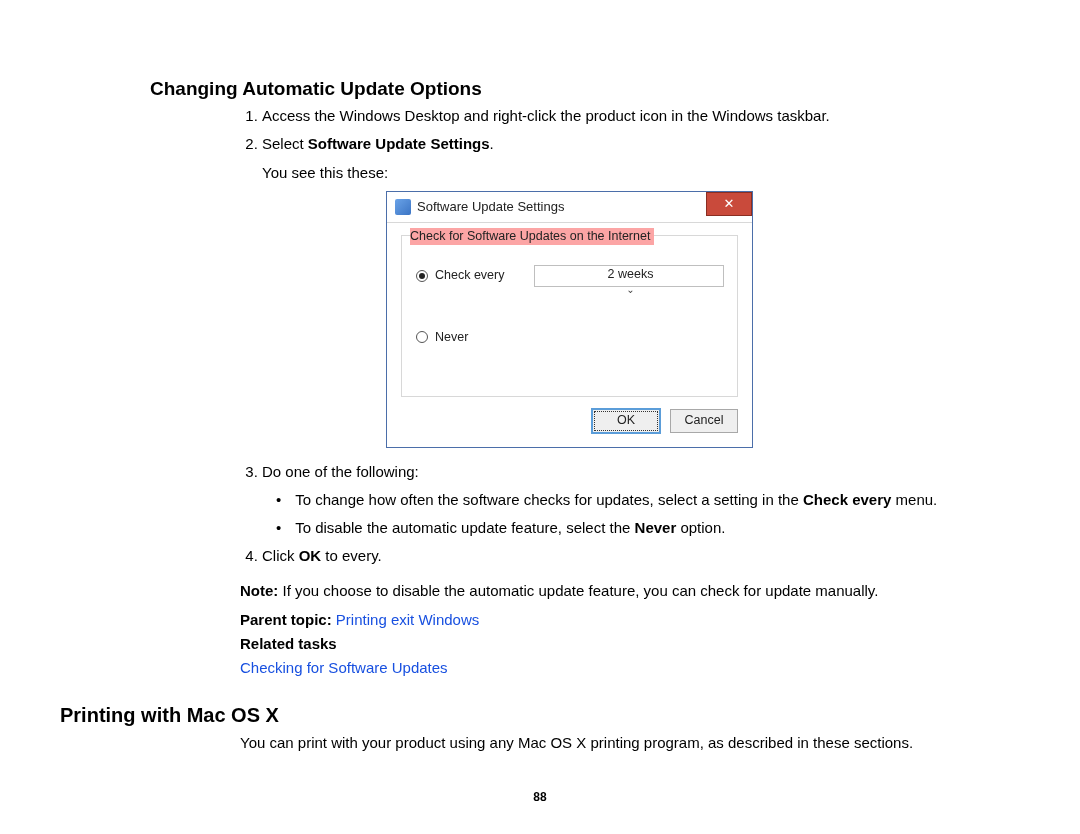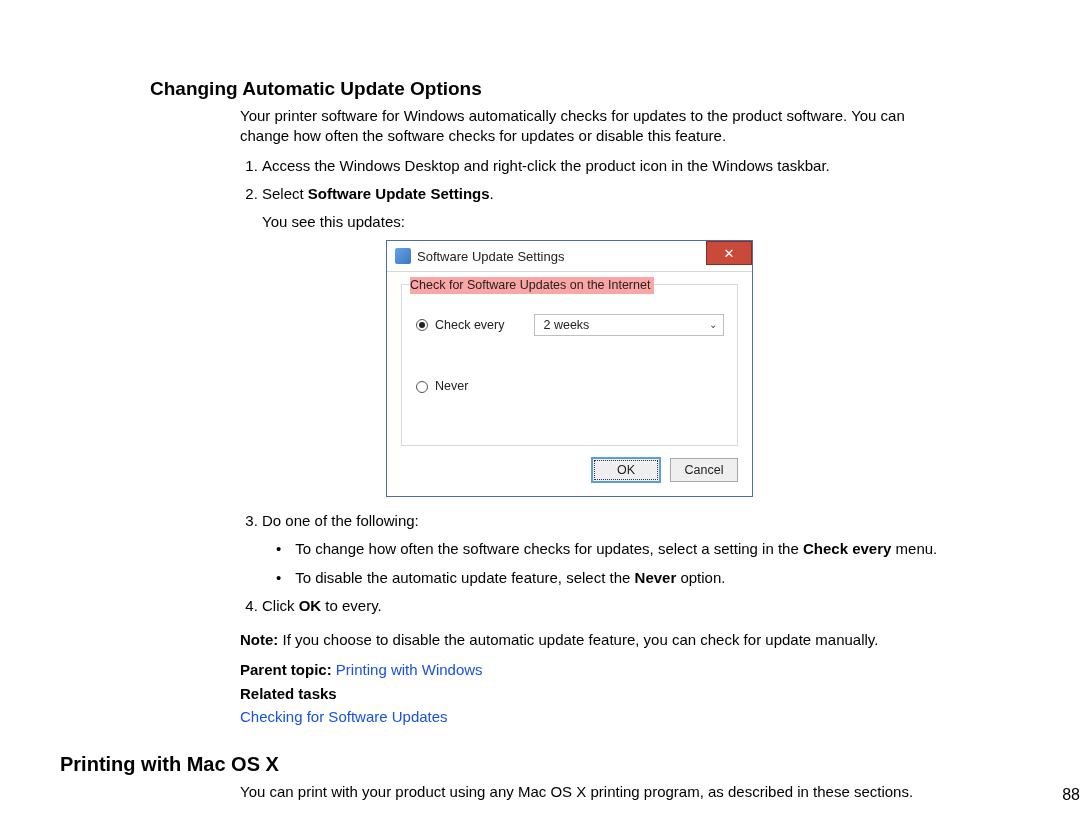--- a/index.html
+++ b/index.html
@@ -52,23 +52,23 @@
   }
   ul.bullets > li {
     margin-bottom: 8px;
   }
   .bold { font-weight: bold; }
   .link { color: #1850e0; }
   .pagenum {
     position: absolute;
     bottom: 30px;
     left: 0; right: 0;
-    text-align: right;
-    font-size: 16px;
-    font-weight: normal;
+    text-align: center;
+    font-size: 12px;
+    font-weight: bold;
   }
 
   
   .dialog-wrap {
     margin: 8px 0 8px 124px;
   }
   .dialog {
     width: 367px;
     background: #fff;
     border: 1px solid #4b6ea9;
@@ -151,20 +151,21 @@
     width: 190px;
     height: 22px;
     border: 1px solid #bfbfbf;
     margin-left: 30px;
     display: inline-flex;
     align-items: center;
     justify-content: space-between;
     padding: 0 6px 0 8px;
     font-size: 12.5px;
     box-sizing: border-box;
+    flex-direction: column;
   }
   .chev {
     font-size: 10px;
     color: #444;
   }
   .never-row { margin-top: 42px; margin-left: 6px; display: flex; align-items: center;}
   .btnrow {
     display: flex;
     justify-content: flex-end;
     gap: 10px;
@@ -187,27 +188,26 @@
     box-shadow: 0 0 0 1px #5b9dd9;
   }
 </style>
 </head>
 <body>
 
 <div class="page">
 
   <h2>Changing Automatic Update Options</h2>
 
-  <p class="para">Your printer software for Windows automatically checks for updates to the product software. You can change how often the software checks for updates or disable this feature.</p>
 
   <ol class="numlist">
     <li><span>Access the Windows Desktop and right-click the product icon in the Windows taskbar.</span></li>
     <li>
       <span>Select </span><span class="bold">Software Update Settings</span><span>.</span>
-      <div style="margin-top:8px">You see this updates:</div>
+      <div style="margin-top:8px">You see this these:</div>
 
       <div class="dialog-wrap">
         <div class="dialog">
           <div class="titlebar">
             <div class="icon"></div>
             <div class="title">Software Update Settings</div>
             <div class="closebtn">
                 <span>✕</span>
               </div>
           </div>
@@ -253,21 +253,21 @@
     <li>
       <span>Click </span><span class="bold">OK</span><span> to every.</span>
     </li>
   </ol>
 
   <p class="para" style="margin-top:14px">
     <span class="bold">Note:</span><span> If you choose to disable the automatic update feature, you can check for update manually.</span>
   </p>
 
   <p class="para" style="margin-bottom:4px">
-    <span class="bold">Parent topic: </span><span class="link">Printing with Windows</span>
+    <span class="bold">Parent topic: </span><span class="link">Printing exit Windows</span>
   </p>
   <p class="para bold" style="margin-bottom:4px">Related tasks</p>
   <p class="para link" style="margin-bottom:4px">Checking for Software Updates</p>
 
   <h1>Printing with Mac OS X</h1>
   <p class="para">You can print with your product using any Mac OS X printing program, as described in these sections.</p>
 
   <div class="pagenum">88</div>
 </div>
 

